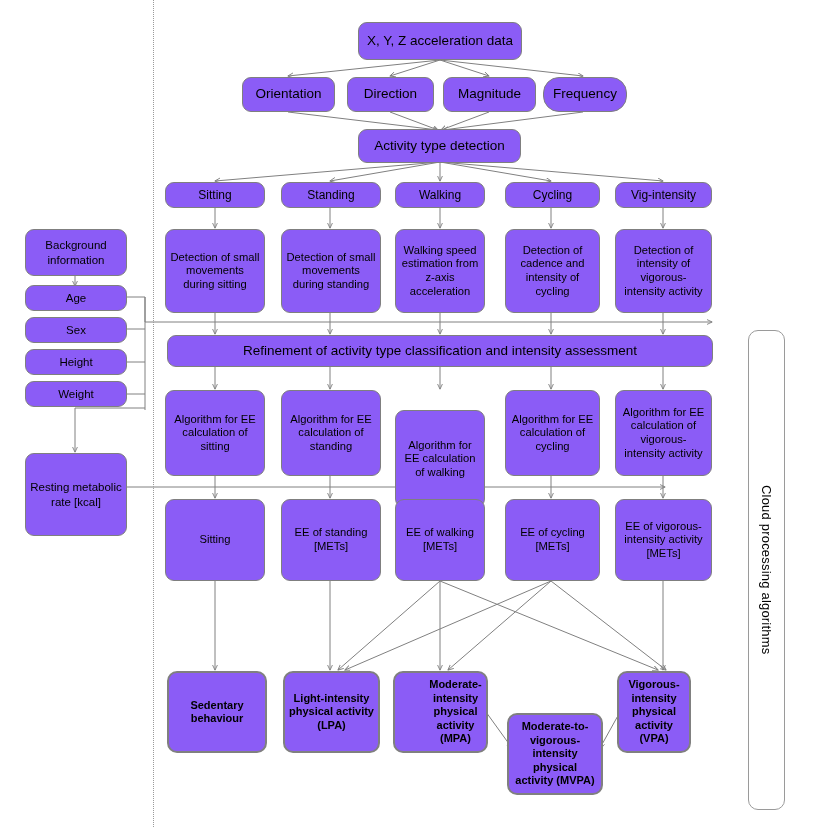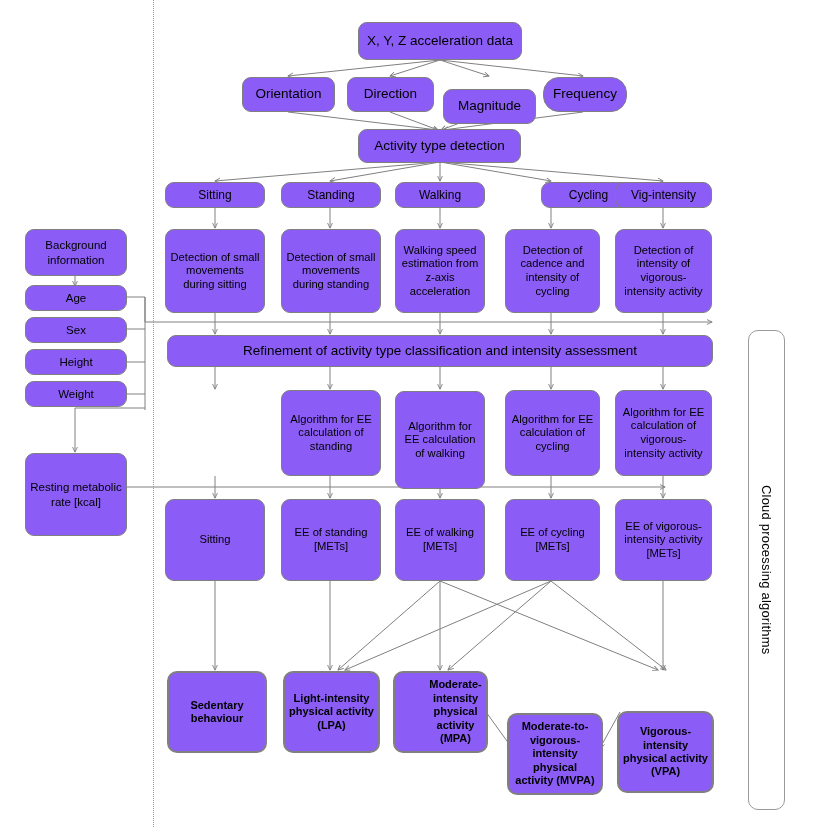--- a/index.html
+++ b/index.html
@@ -166,41 +166,41 @@
   <div class="node t13" style="left:358px; top:22px; width:164px; height:38px;">
     <span>X, Y, Z acceleration data</span>
   </div>
 
   <div class="node t13" style="left:242px; top:77px; width:93px; height:35px;">
     <span>Orientation</span>
   </div>
   <div class="node t13" style="left:347px; top:77px; width:87px; height:35px;">
     <span>Direction</span>
   </div>
-  <div class="node t13" style="left:443px; top:77px; width:93px; height:35px;margin-top:12px;">
+  <div class="node t13" style="left:443px; top:77px; width:93px; height:35px;">
     <span>Magnitude</span>
   </div>
   <div class="node t13" style="left:543px; top:77px; width:84px; height:35px;border-radius:16px;">
     <span>Frequency</span>
   </div>
 
   <div class="node t13" style="left:358px; top:129px; width:163px; height:34px;">
     <span>Activity type detection</span>
   </div>
 
   <div class="node t12" style="left:165px; top:182px; width:100px; height:26px;">
     <span>Sitting</span>
   </div>
   <div class="node t12" style="left:281px; top:182px; width:100px; height:26px;">
     <span>Standing</span>
   </div>
   <div class="node t12" style="left:395px; top:182px; width:90px; height:26px;">
     <span>Walking</span>
   </div>
-  <div class="node t12" style="left:505px; top:182px; width:95px; height:26px;margin-left:36px;">
+  <div class="node t12" style="left:505px; top:182px; width:95px; height:26px;">
     <span>Cycling</span>
   </div>
   <div class="node t12" style="left:615px; top:182px; width:97px; height:26px;">
     <span>Vig-intensity</span>
   </div>
 
   <div class="node t11" style="left:165px; top:229px; width:100px; height:84px;text-align:center;">
     <span>Detection of small movements during sitting</span>
   </div>
   <div class="node t11" style="left:281px; top:229px; width:100px; height:84px;">
@@ -213,24 +213,27 @@
     <span>Detection of cadence and intensity of cycling</span>
   </div>
   <div class="node t11" style="left:615px; top:229px; width:97px; height:84px;">
     <span>Detection of intensity of vigorous-intensity activity</span>
   </div>
 
   <div class="node t13" style="left:167px; top:335px; width:546px; height:32px;">
     <span>Refinement of activity type classification and intensity assessment</span>
   </div>
 
+  <div class="node t11" style="left:165px; top:390px; width:100px; height:86px;">
+    <span>Algorithm for EE calculation of sitting</span>
+  </div>
   <div class="node t11" style="left:281px; top:390px; width:100px; height:86px;">
     <span>Algorithm for EE calculation of standing</span>
   </div>
-  <div class="node t11" style="left:395px; top:391px; width:90px; height:98px;">
+  <div class="node t11" style="left:395px; top:410px; width:90px; height:98px;">
     <span>Algorithm for EE calculation of walking</span>
   </div>
   <div class="node t11" style="left:505px; top:390px; width:95px; height:86px;">
     <span>Algorithm for EE calculation of cycling</span>
   </div>
   <div class="node t11" style="left:615px; top:390px; width:97px; height:86px;">
     <span>Algorithm for EE calculation of vigorous-intensity activity</span>
   </div>
 
   <div class="node t11" style="left:165px; top:499px; width:100px; height:82px;">
@@ -254,21 +257,21 @@
   </div>
   <div class="node outcome" style="left:283px; top:671px; width:97px; height:82px;">
     <span>Light-intensity physical activity (LPA)</span>
   </div>
   <div class="node outcome" style="left:393px; top:671px; width:95px; height:82px;padding-left:34px;">
     <span>Moderate-intensity physical activity (MPA)</span>
   </div>
   <div class="node outcome" style="left:507px; top:713px; width:96px; height:82px;">
     <span>Moderate-to-vigorous-intensity physical activity (MVPA)</span>
   </div>
-  <div class="node outcome" style="left:617px; top:671px; width:97px; height:82px;margin-top:40px;">
+  <div class="node outcome" style="left:617px; top:671px; width:74px; height:82px;">
     <span>Vigorous-intensity physical activity (VPA)</span>
   </div>
 
   <div class="node sidebox" style="left:25px; top:229px; width:102px; height:47px;">
     <span>Background information</span>
   </div>
   <div class="node sidebox" style="left:25px; top:285px; width:102px; height:26px;">
     <span>Age</span>
   </div>
   <div class="node sidebox" style="left:25px; top:317px; width:102px; height:26px;">

